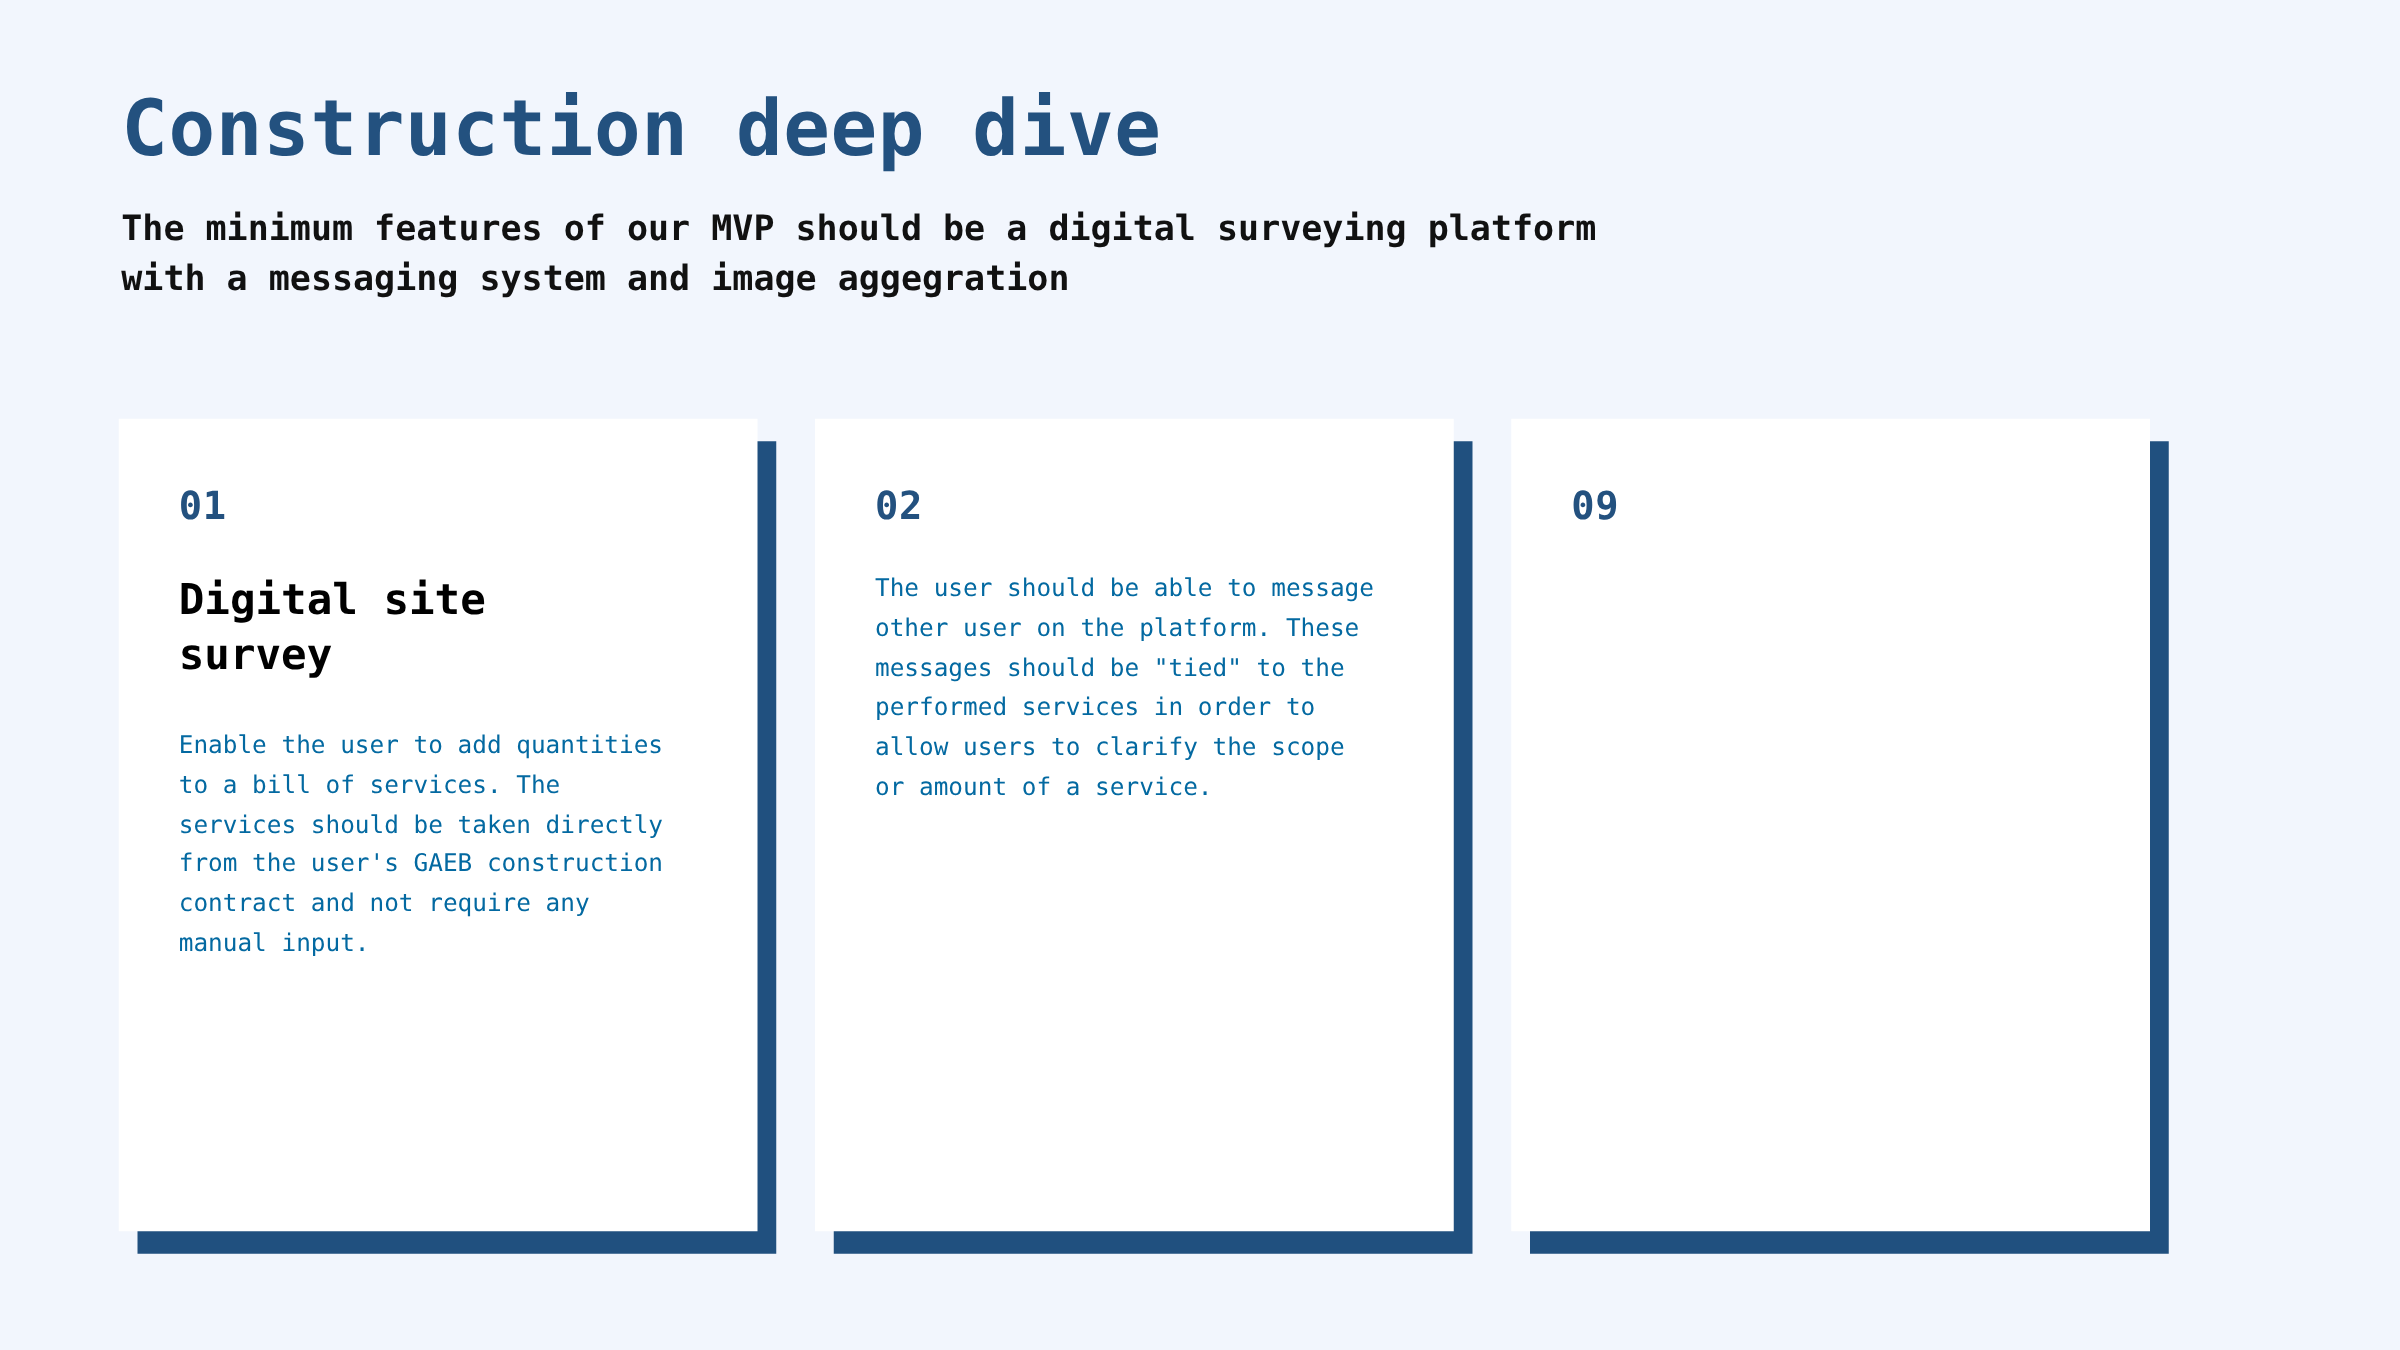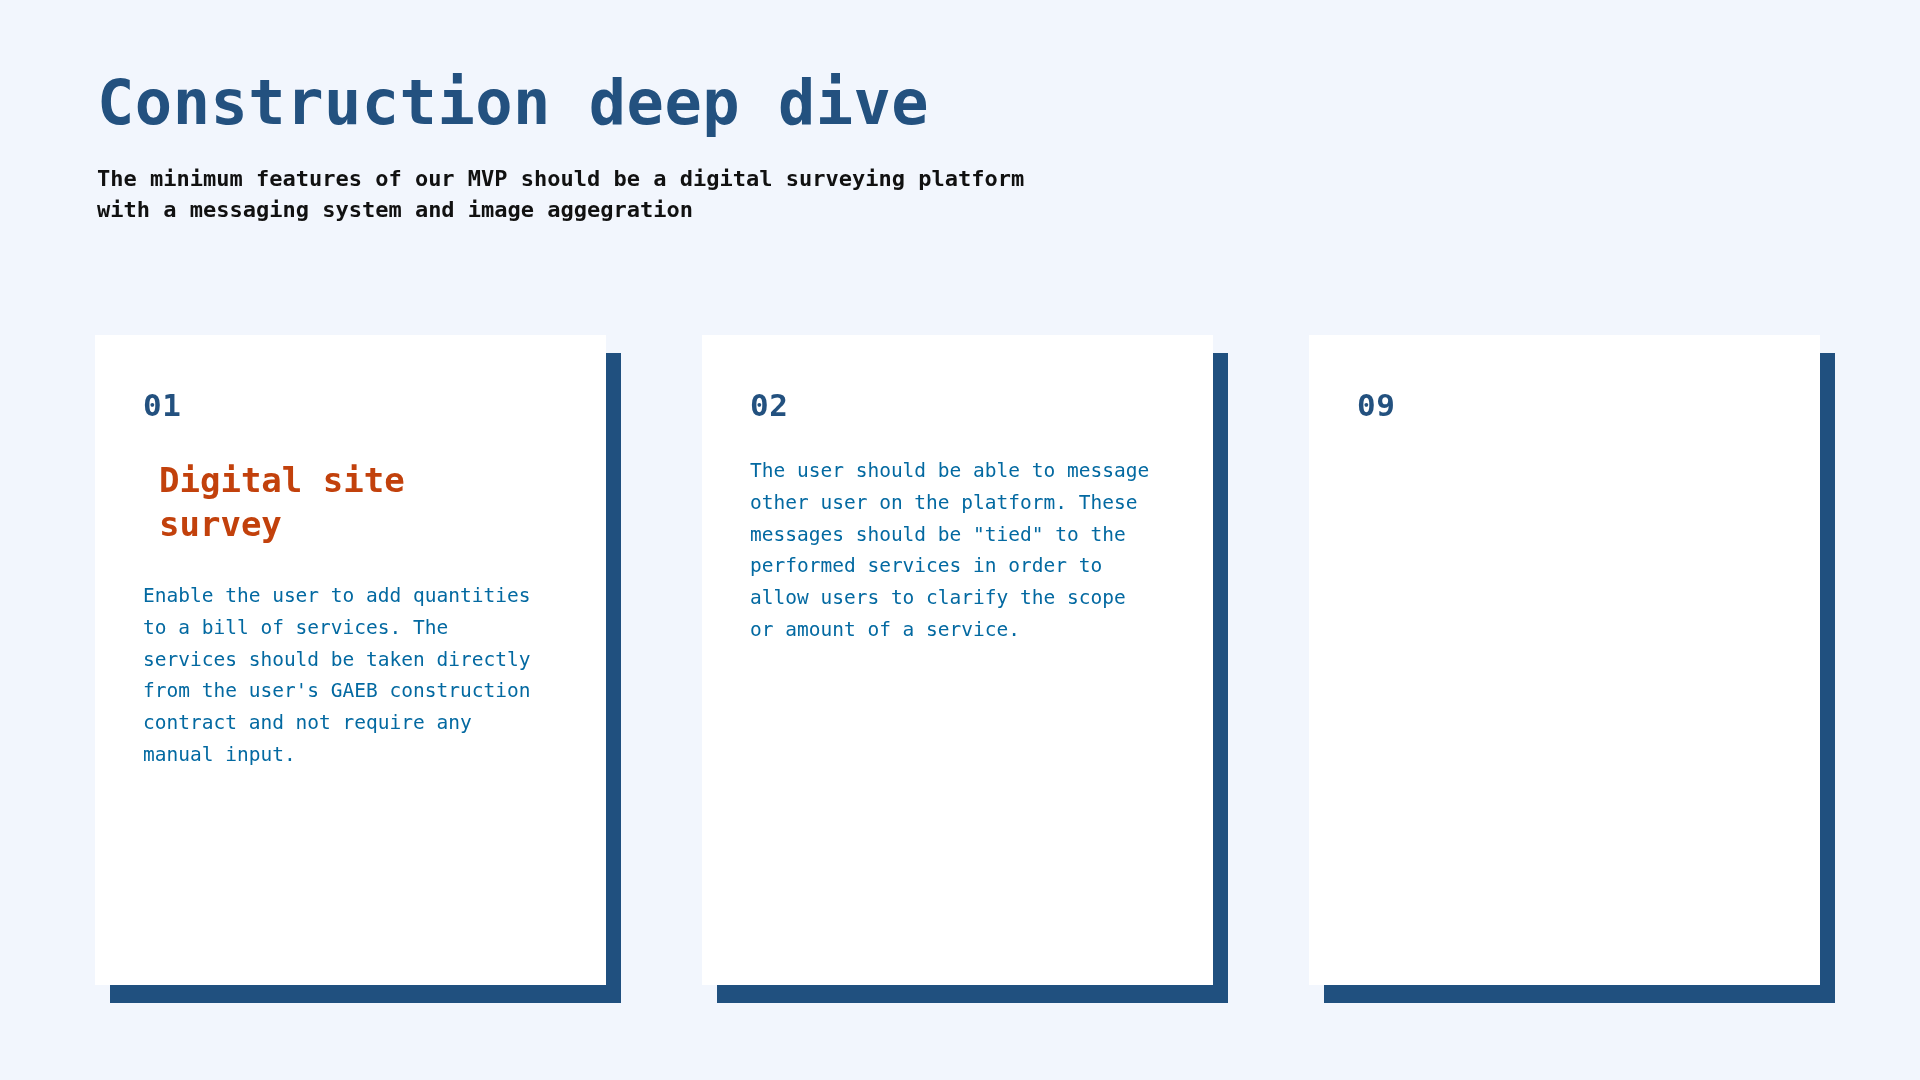--- a/index.html
+++ b/index.html
@@ -38,36 +38,36 @@
     line-height: 1.05;
     letter-spacing: 0.5px;
     color: #23517f;
     white-space: pre;
   }
 
   .page-subtitle {
     margin: 0;
     margin-top: 28px;
     font-family: "DejaVu Sans Mono", "Liberation Mono", monospace;
-    font-size: 22px;
+    font-size: 28px;
     font-weight: bold;
     line-height: 1.42;
     color: #111111;
     max-width: 1280px;
     white-space: pre-line;
   }
 
   
   .cards {
     position: absolute;
     left: 95px;
     top: 335px;
     width: 1745px;
     display: flex;
-    gap: 96px;
+    gap: 46px;
   }
 
   .card-wrap {
     position: relative;
     width: 511px;
     height: 650px;
   }
 
   .card-shadow {
     position: absolute;
@@ -94,27 +94,27 @@
   .card-number {
     font-family: "DejaVu Sans Mono", "Liberation Mono", monospace;
     font-size: 31px;
     font-weight: bold;
     color: #23517f;
     line-height: 1;
     letter-spacing: 0.5px;
   }
 
   .card-title {
-    margin: 16px;
+    margin: 0;
     margin-top: 38px;
     font-family: "DejaVu Sans Mono", "Liberation Mono", monospace;
     font-size: 34px;
     font-weight: bold;
     line-height: 1.28;
-    color: #c2410c;
+    color: #000000;
     letter-spacing: 0px;
     white-space: pre-line;
   }
 
   .card-body {
     margin: 0;
     margin-top: 34px;
     font-family: "DejaVu Sans Mono", "Liberation Mono", monospace;
     font-size: 19.5px;
     font-weight: normal;

